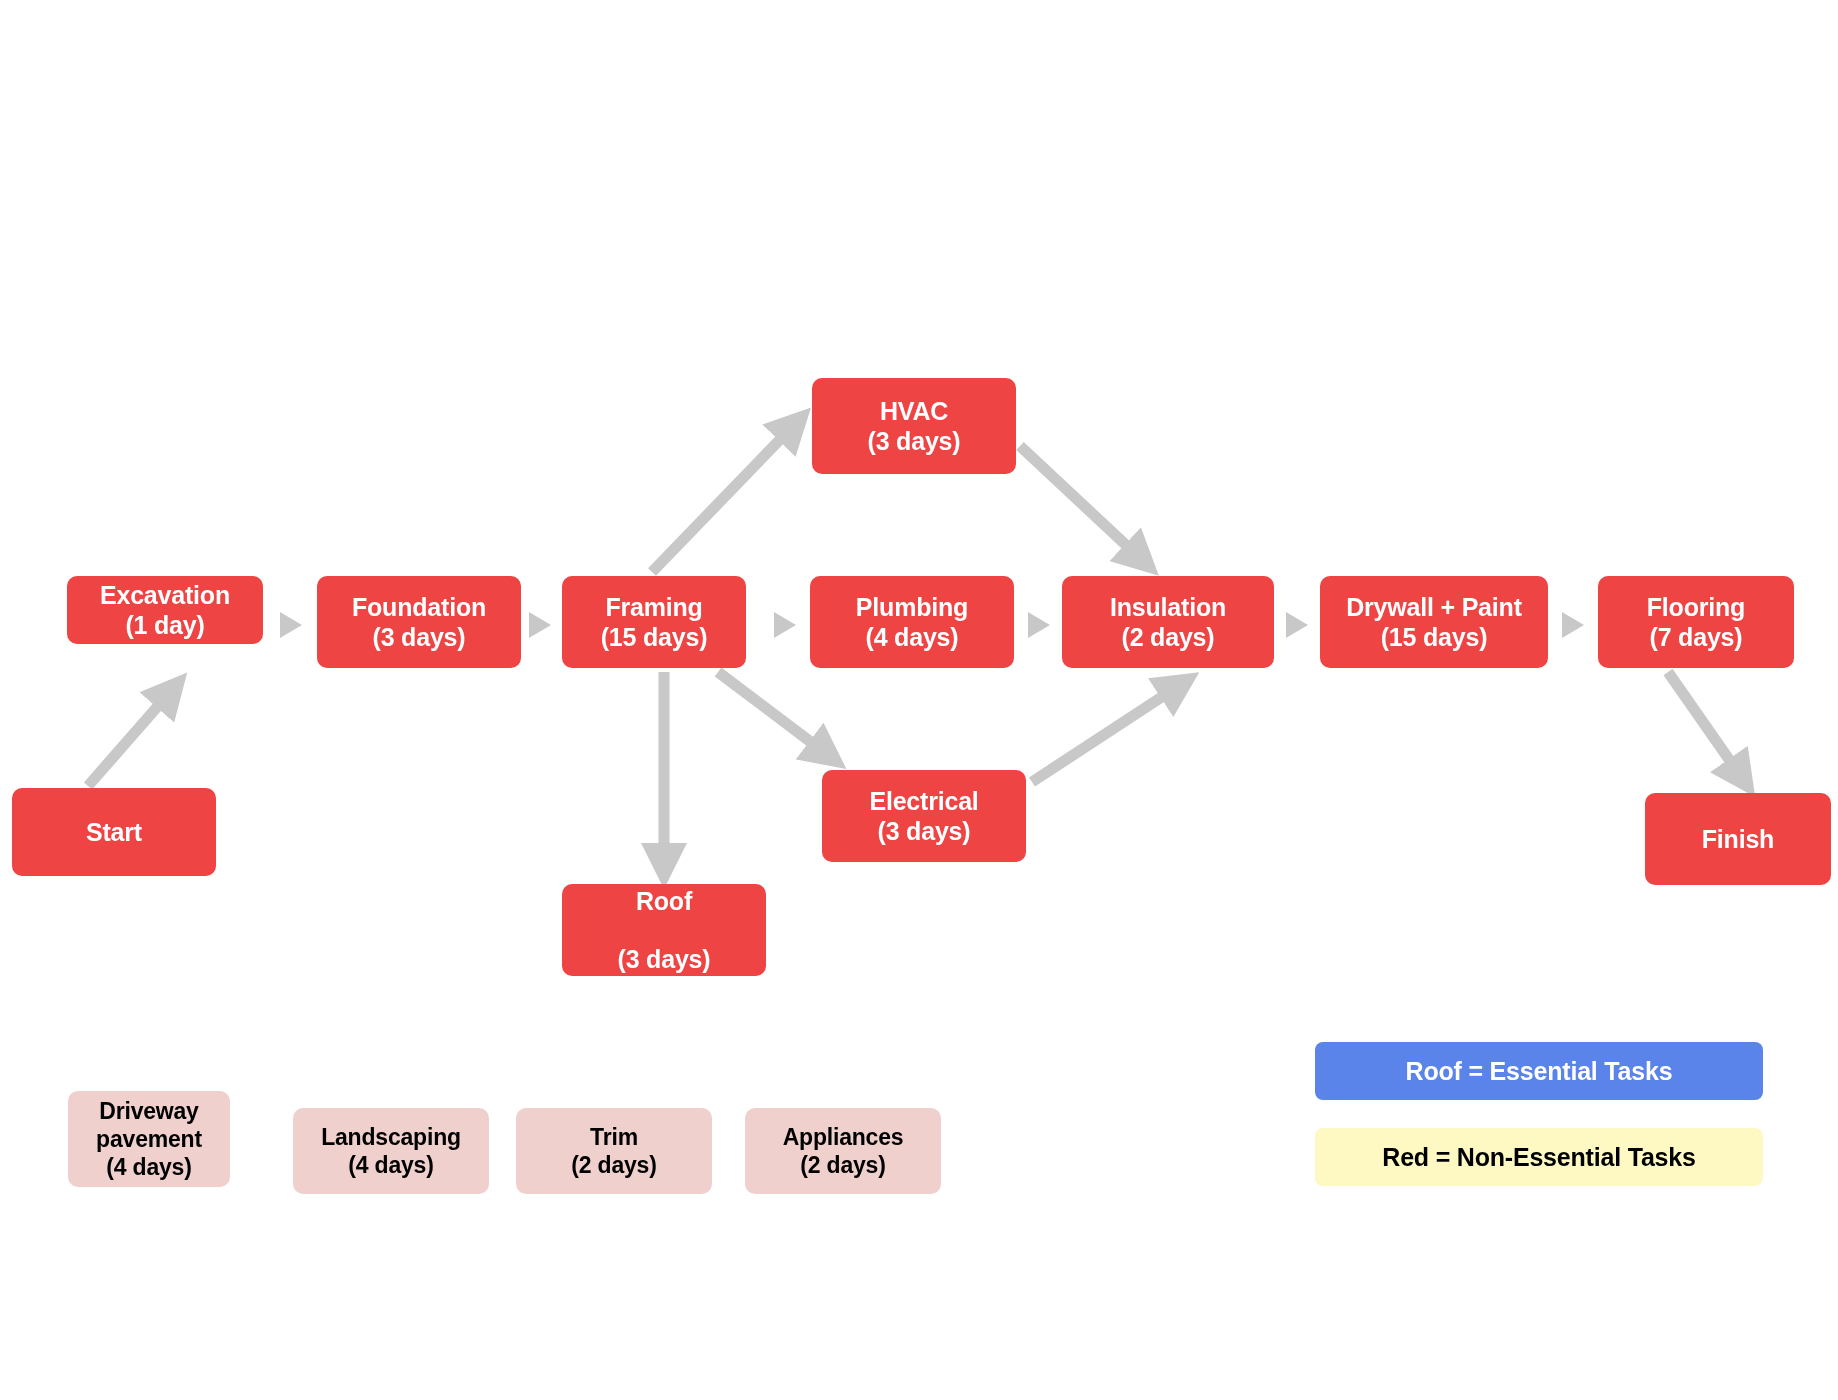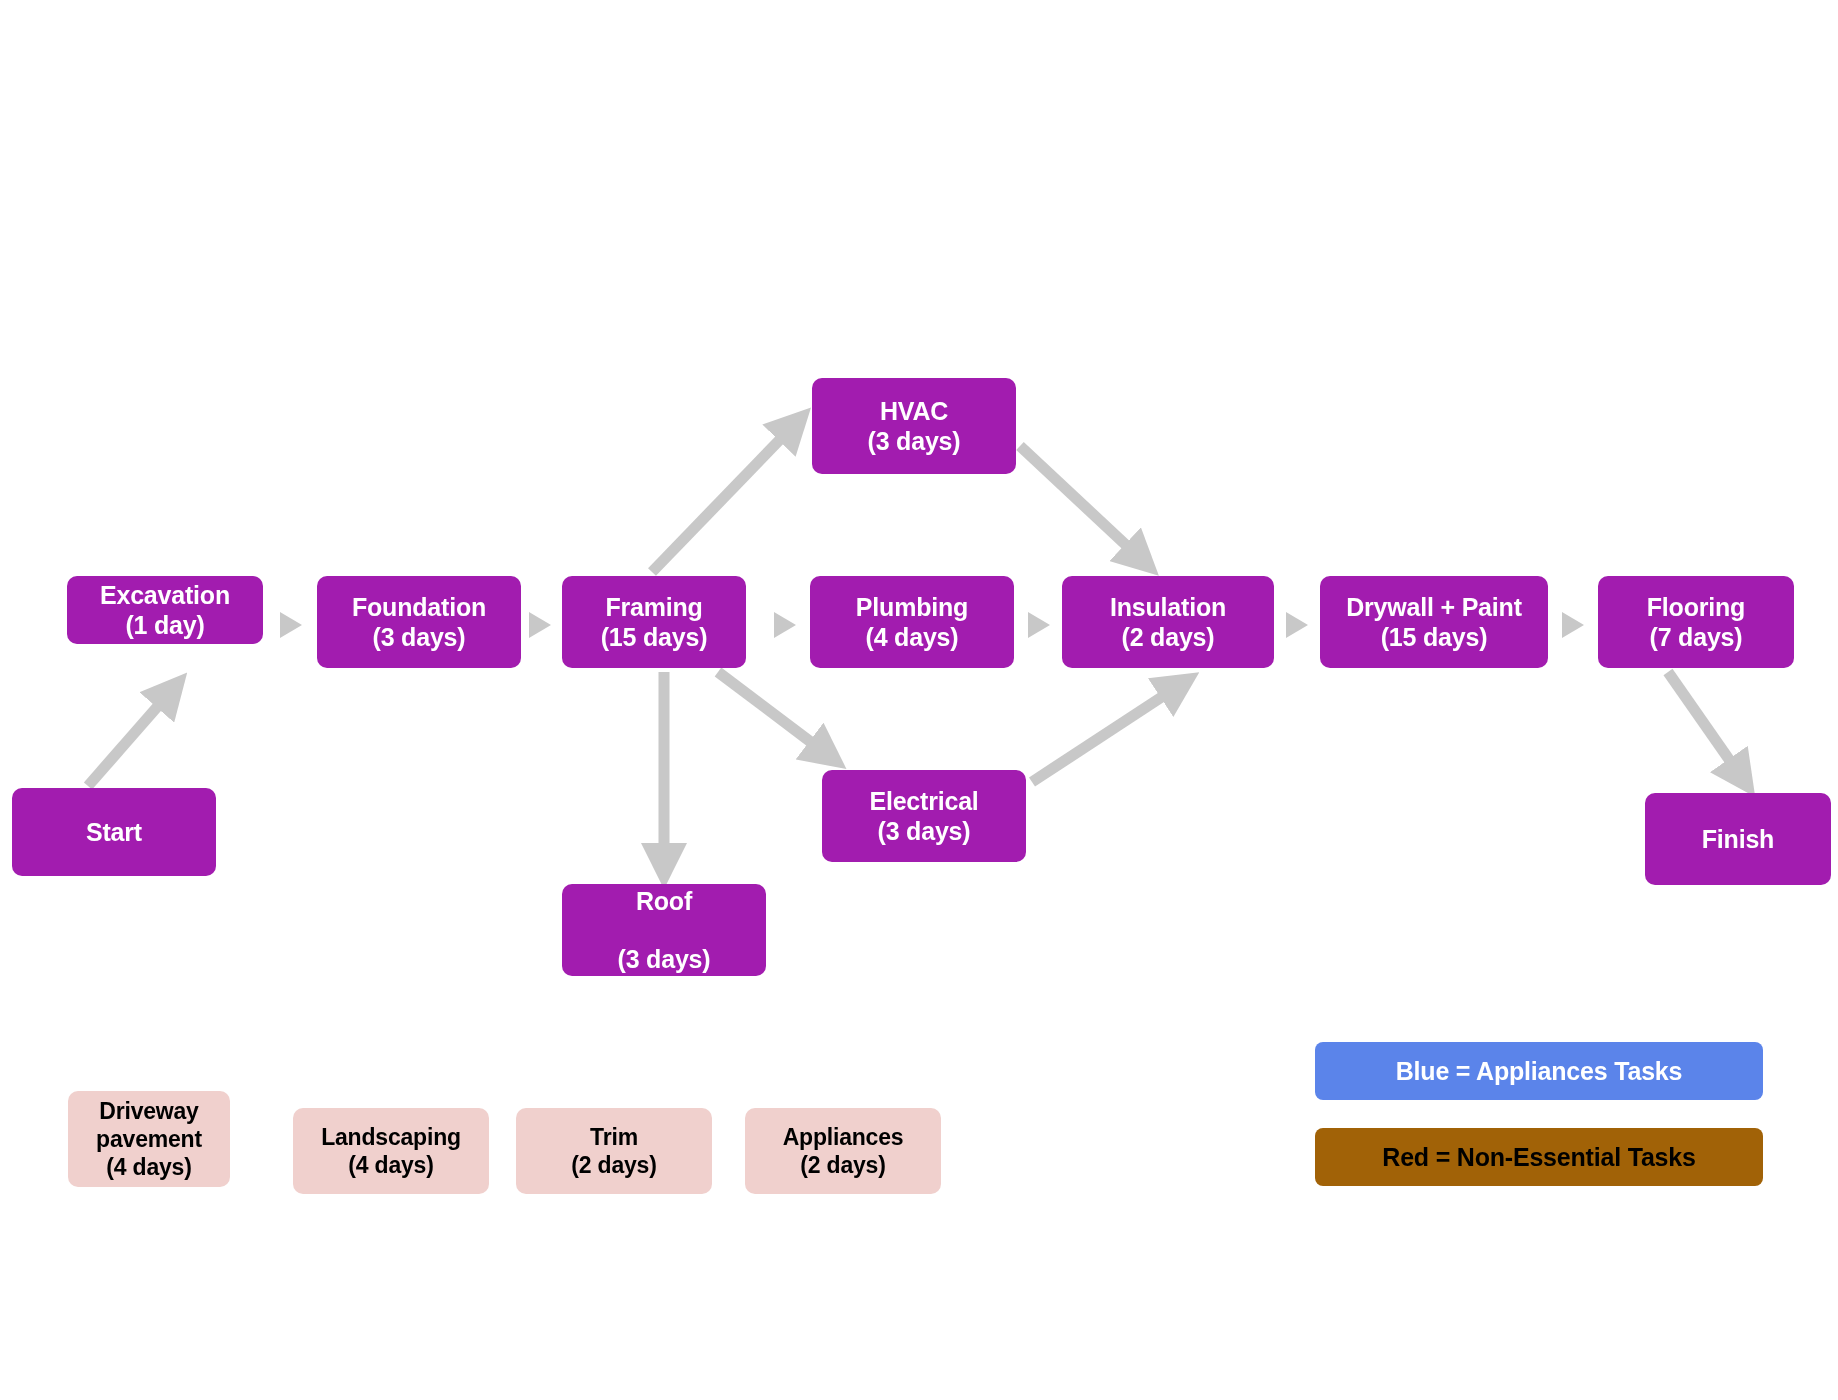--- a/index.html
+++ b/index.html
@@ -25,21 +25,21 @@
     flex-direction: column;
     align-items: center;
     justify-content: center;
     text-align: center;
     font-weight: bold;
     line-height: 1.22;
     letter-spacing: -0.2px;
     z-index: 3;
   }
   .node.blue {
-    background: #a21caf;
+    background: #ef4444;
     color: #ffffff;
   }
   .node.red {
     background: #f0d0cd;
     color: #000000;
   }
   .node .line1 { display: block; }
   .node .line2 { display: block; }
   .node .line3 { display: block; }
   .node .line2:empty, .node .line3:empty { display: none; }
@@ -50,21 +50,21 @@
     border-radius: 8px;
     display: flex;
     align-items: center;
     justify-content: center;
     font-weight: bold;
     font-size: 25px;
     letter-spacing: -0.2px;
     z-index: 3;
   }
   .legend-chip.blue { background: #5b84ea; color: #ffffff; }
-  .legend-chip.red  { background: #a16207; color: #000000; justify-content: center; }
+  .legend-chip.red  { background: #fef9c3; color: #000000; justify-content: center; }
 
   svg.edges {
     position: absolute;
     left: 0;
     top: 0;
     width: 1838px;
     height: 1400px;
     z-index: 1;
     pointer-events: none;
   }
@@ -209,20 +209,20 @@
     <span class="line1">Trim</span>
     <span class="line2">(2 days)</span>
   </div>
 
   <div class="node red" style="left:745px; top:1108px; width:196px; height:86px; font-size:23px;">
     <span class="line1">Appliances</span>
     <span class="line2">(2 days)</span>
   </div>
 
   <div class="legend-chip blue" style="left:1315px; top:1042px; width:448px; height:58px;">
-    <span>Blue = Appliances Tasks</span>
+    <span>Roof = Essential Tasks</span>
   </div>
 
   <div class="legend-chip red" style="left:1315px; top:1128px; width:448px; height:58px;">
     <span>Red = Non-Essential Tasks</span>
   </div>
 
 </div>
 
 </body></html>

